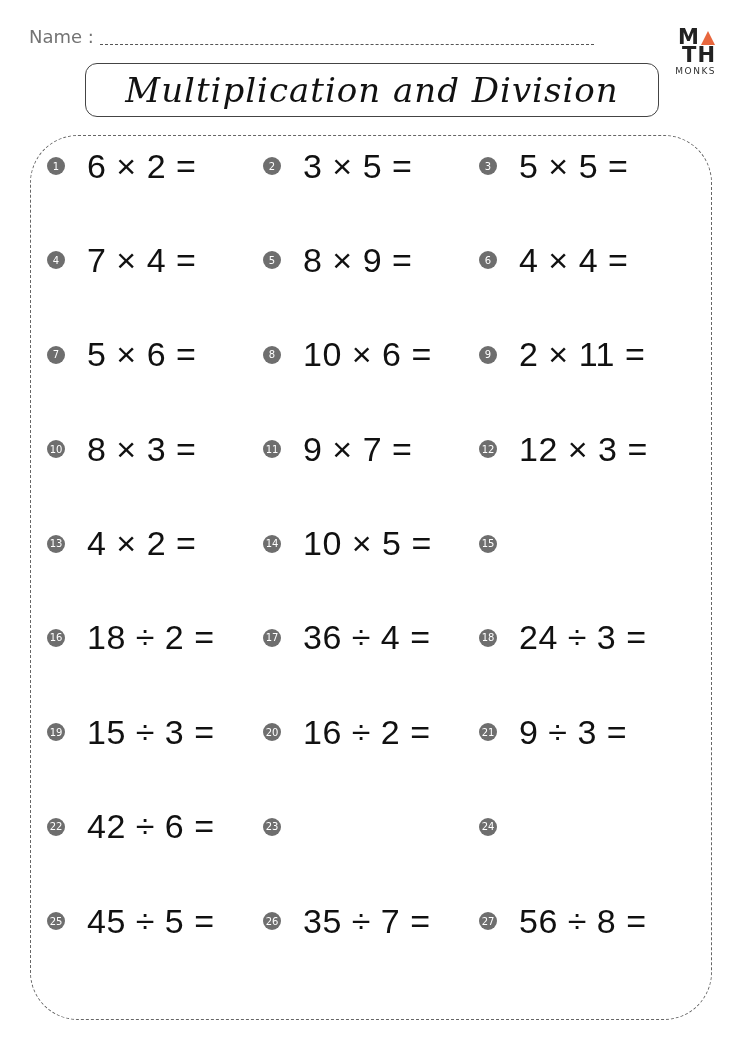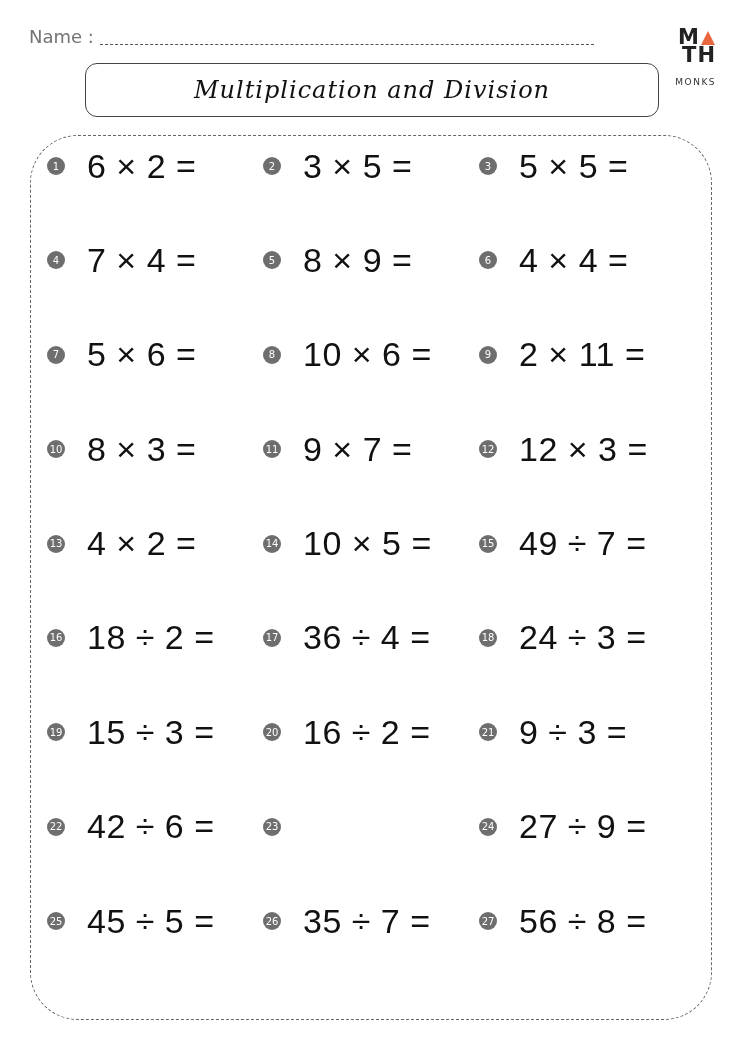--- a/index.html
+++ b/index.html
@@ -2,23 +2,23 @@
 <html><head>
 <meta charset="utf-8">
 <style>
   html,body{margin:0;padding:0;background:#fff;}
   body{width:742px;height:1050px;position:relative;overflow:hidden;font-family:"Liberation Sans",sans-serif;color:#111;}
   .name-row{position:absolute;left:29px;top:26px;font-size:18px;font-family:"DejaVu Sans",sans-serif;color:#737373;}
   .name-line{position:absolute;left:100px;top:44px;width:494px;border-bottom:1px dashed #555;}
   .logo{position:absolute;left:656px;top:28px;text-align:right;width:60px;}
   .logo-top{font-family:"DejaVu Sans",sans-serif;font-size:21px;font-weight:600;letter-spacing:1px;color:#222;line-height:18px;}
   .logo-tri{display:inline-block;width:0;height:0;border-left:7px solid transparent;border-right:7px solid transparent;border-bottom:14px solid #e8673e;vertical-align:-1px;margin:0 1px;}
-  .logo-bot{font-family:"DejaVu Sans",sans-serif;font-size:9px;letter-spacing:1.5px;color:#333;margin-top:13px;}
+  .logo-bot{font-family:"DejaVu Sans",sans-serif;font-size:9px;letter-spacing:1.5px;color:#333;margin-top:2px;}
   .title-box{position:absolute;left:85px;top:63px;width:574px;height:54px;border:1.5px solid #444;border-radius:12px;box-sizing:border-box;display:flex;align-items:center;justify-content:center;}
-  .title{font-family:"DejaVu Serif",serif;font-size:24px;letter-spacing:1px;color:#111;font-style:italic;}
+  .title{font-family:"DejaVu Serif",serif;font-size:34px;letter-spacing:1px;color:#111;font-style:italic;}
   .frame{position:absolute;left:30px;top:135px;width:682px;height:885px;border:1.5px dashed #666;border-radius:48px;box-sizing:border-box;}
   .grid{position:absolute;left:47px;top:148px;width:660px;display:grid;grid-template-columns:216px 216px 216px;grid-auto-rows:94.4px;}
   .prob{display:flex;align-items:center;height:36px;}
   .num{width:18px;height:18px;border-radius:50%;background:#6e6e6e;color:#fff;font-size:10px;display:flex;align-items:center;justify-content:center;margin-right:22px;font-family:"DejaVu Sans",sans-serif;flex-shrink:0;}
   .expr{font-size:34px;color:#111;letter-spacing:0.5px;}
 </style>
 </head>
 <body>
 
 <div class="name-row">Name :</div>
@@ -87,21 +87,20 @@
     <div class="prob">
       <span class="num">13</span>
       <span class="expr">4 × 2 =</span>
     </div>
     <div class="prob">
       <span class="num">14</span>
       <span class="expr">10 × 5 =</span>
     </div>
     <div class="prob">
       <span class="num">15</span>
-      <span class="expr">49 ÷ 7 =</span>
     </div>
     <div class="prob">
       <span class="num">16</span>
       <span class="expr">18 ÷ 2 =</span>
     </div>
     <div class="prob">
       <span class="num">17</span>
       <span class="expr">36 ÷ 4 =</span>
     </div>
     <div class="prob">
@@ -122,21 +121,20 @@
     </div>
     <div class="prob">
       <span class="num">22</span>
       <span class="expr">42 ÷ 6 =</span>
     </div>
     <div class="prob">
       <span class="num">23</span>
     </div>
     <div class="prob">
       <span class="num">24</span>
-      <span class="expr">27 ÷ 9 =</span>
     </div>
     <div class="prob">
       <span class="num">25</span>
       <span class="expr">45 ÷ 5 =</span>
     </div>
     <div class="prob">
       <span class="num">26</span>
       <span class="expr">35 ÷ 7 =</span>
     </div>
     <div class="prob">

